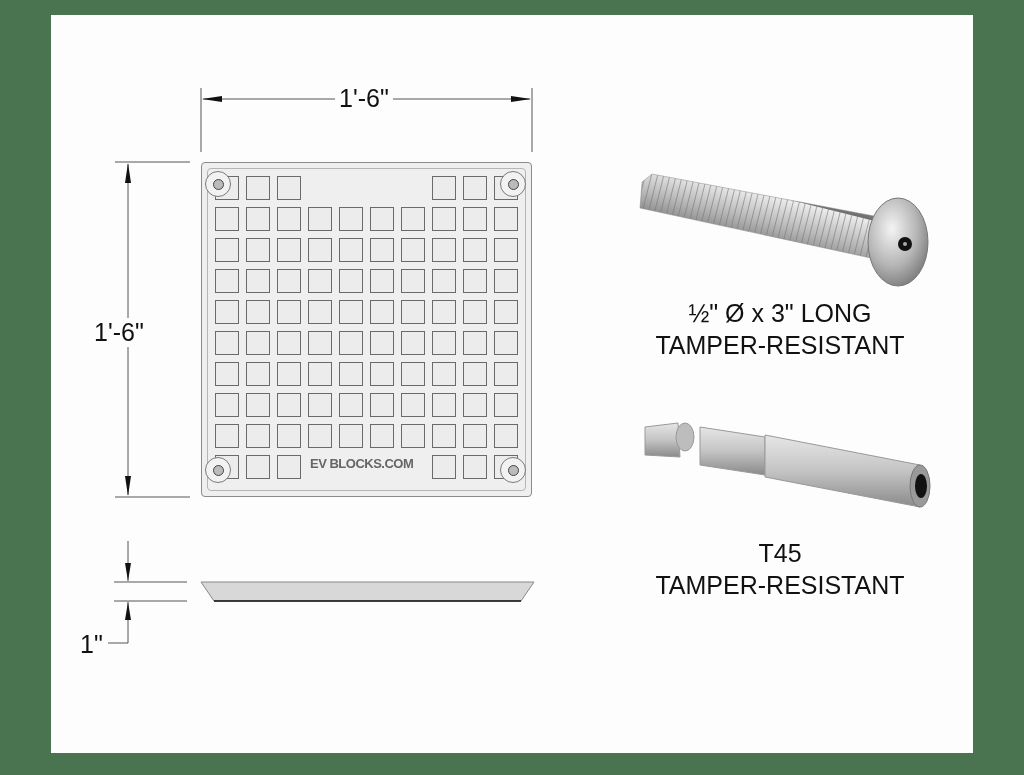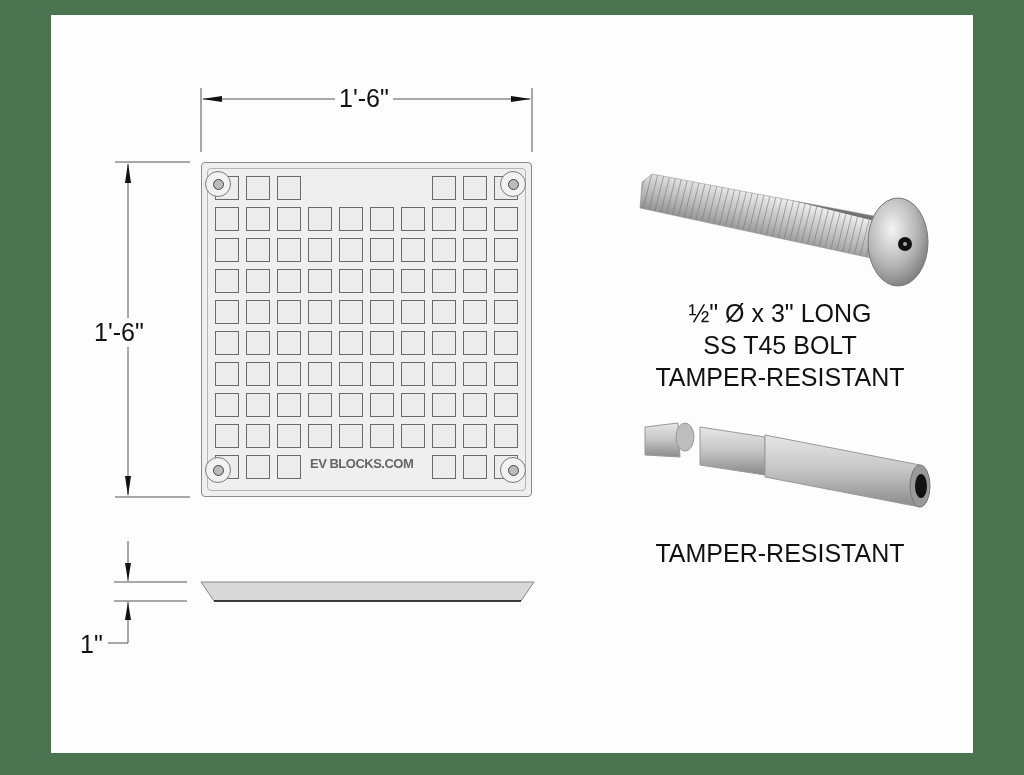--- a/index.html
+++ b/index.html
@@ -171,35 +171,35 @@
     </pattern>
   </defs>
   <polygon points="12,22 22,14 265,60 250,100 10,48" fill="url(#thread)" stroke="#888" stroke-width="0.5"></polygon>
   <ellipse cx="268" cy="82" rx="30" ry="44" fill="url(#head)" stroke="#777"></ellipse>
   <circle cx="275" cy="84" r="7" fill="#111"></circle>
   <circle cx="275" cy="84" r="2" fill="#aaa"></circle>
 </svg>
 
 <div class="label" style="left:615px;top:297px;width:330px;">
   <div>½" Ø x 3" LONG</div>
-  <div>SS T45 BOLT</div>
   <div>TAMPER-RESISTANT</div>
 </div>
 
 <svg class="abs" style="left:640px;top:415px" width="300" height="110">
   <defs>
     <linearGradient id="bitm" x1="0" y1="0" x2="0" y2="1">
       <stop offset="0" stop-color="#e6e6e6"></stop>
         <stop offset="0.5" stop-color="#c4c4c4"></stop>
         <stop offset="1" stop-color="#8a8a8a"></stop>
     </linearGradient>
   </defs>
   <polygon points="5,12 38,8 40,42 5,40" fill="url(#bitm)" stroke="#999"></polygon>
   <ellipse cx="45" cy="22" rx="9" ry="14" fill="#bdbdbd" stroke="#999"></ellipse>
   <polygon points="60,12 125,22 125,60 60,50" fill="url(#bitm)" stroke="#999"></polygon>
   <polygon points="125,20 280,50 280,92 125,62" fill="url(#bitm)" stroke="#999"></polygon>
   <ellipse cx="280" cy="71" rx="10" ry="21" fill="#999" stroke="#777"></ellipse>
   <ellipse cx="281" cy="71" rx="6" ry="12" fill="#111"></ellipse>
 </svg>
 
 <div class="label" style="left:615px;top:537px;width:330px;">
+  <div>T45</div>
   <div>TAMPER-RESISTANT</div>
 </div>
 
 </body></html>

